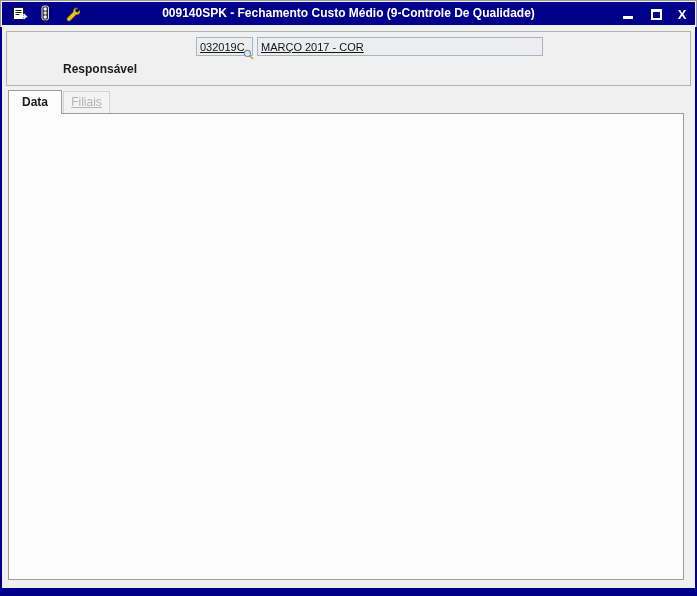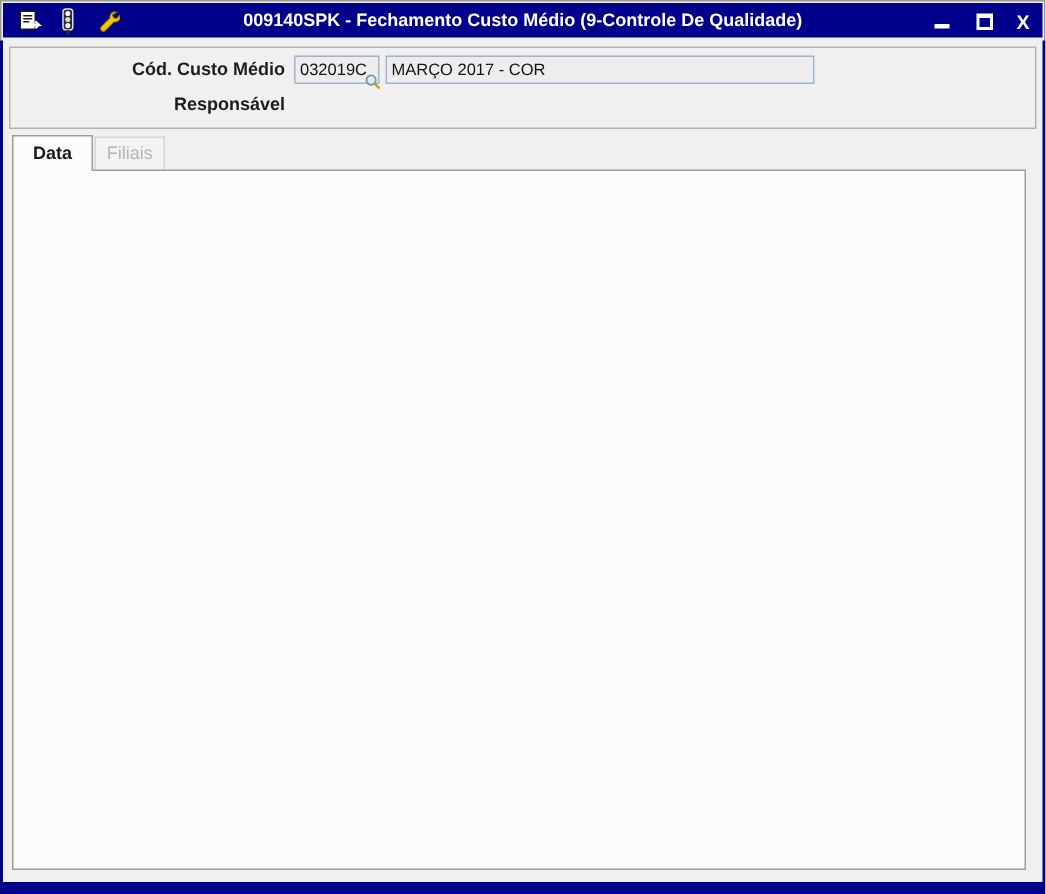--- a/index.html
+++ b/index.html
@@ -19,36 +19,36 @@
   
   .frame-bottom { left:0; top:588px; width:697px; height:8px; background:#00008B; }
   .frame-left { left:0; top:27px; width:2px; height:561px; background:#00008B; }
   .frame-right { left:695px; top:27px; width:2px; height:561px; background:#00008B; }
 
   
   .hdr-panel { left:6px; top:31px; width:685px; height:55px; background:#F0F0F0; border:1px solid #B3B3AC; }
   .hlbl { font-weight:bold; font-size:12px; color:#1c1c1c; text-align:right; }
 
   
-  .fld { background:#EDEDED; border:1px solid #9FB6CC; font-size:11px; color:#141414; padding:3px 3px 0 3px; overflow:visible; white-space:nowrap; }
+  .fld { background:#EDEDED; border:1px solid #9FB6CC; font-size:11px; color:#141414; padding:3px 3px 0 3px; overflow:visible; white-space:nowrap;text-decoration:underline; }
   .fld.num { text-align:right; }
   .mag { position:absolute; right:-2px; bottom:-5px; width:11px; height:11px; }
 
   
   .lbl { font-size:11px; color:#2e2e2e; text-align:right; white-space:nowrap; }
   .gtitle { font-size:11px; font-weight:bold; color:#121212; white-space:nowrap; }
 
   
   .gbox { border:1px solid #C9C9C9; }
   .red-rect { border:4px solid #E01010; }
 
   
   .tab { font-size:12px; text-align:center; }
   .tab-active { background:#FCFCFC; border:1px solid #9c9c9c; border-bottom:none; font-weight:bold; color:#1a1a1a; z-index:3; padding-top:4px; }
-  .tab-dis { background:#F3F3F3; border:1px solid #D4D4D4; border-bottom:none; color:#B4B4B4; padding-top:3px; }
+  .tab-dis { background:#F3F3F3; border:1px solid #D4D4D4; border-bottom:none; color:#B4B4B4; padding-top:3px;text-decoration:underline; }
   .panel { background:#FCFCFC; border:1px solid #9c9c9c; z-index:1; }
   .cframe { border:1px solid #D8D8D8; }
 
   
   .cb { width:13px; height:13px; border:1px solid #ABABAB; background:#fff; }
   .cb.dis { border-color:#BFBFBF; background:#FBFBFB; }
   .cb.chk::after { content:""; position:absolute; left:2px; top:2px; width:6px; height:3px;
        border-left:2px solid #9C9C9C; border-bottom:2px solid #9C9C9C; transform:rotate(-50deg); }
   .cbl { font-size:11px; color:#7D7D7D; white-space:nowrap; }
   .cbl.en { color:#3A3A3A; }
@@ -99,32 +99,31 @@
     <div class="abs wctrl" style="left:616px;">
         <div class="abs glyph-min"></div>
       </div>
     <div class="abs wctrl" style="left:644px;">
         <div class="abs glyph-max"></div>
       </div>
     <div class="abs wctrl glyph-close" style="left:670px;">X</div>
   </div>
 
   <div class="abs hdr-panel"></div>
-  <div class="abs hlbl" style="left:10px;top:39px;width:180px;">Cód. Custo Médio</div>
   <div class="abs fld" style="left:196px;top:37px;width:57px;height:19px;">
     <span>032019C</span>
     <svg class="mag" viewBox="0 0 11 11">
         <circle cx="4.4" cy="4.4" r="3.1" fill="#DFE9F4" stroke="#7A90A8" stroke-width="1.2"></circle>
         <line x1="6.8" y1="6.8" x2="10" y2="10" stroke="#C8A018" stroke-width="1.6"></line>
       </svg>
   </div>
   <div class="abs fld" style="left:257px;top:37px;width:286px;height:19px;">
     <span>MARÇO 2017 - COR</span>
   </div>
-  <div class="abs hlbl" style="left:10px;top:62px;width:180px;">Responsável</div>
+  <div class="abs hlbl" style="left:10px;top:62px;width:180px;text-align:center;">Responsável</div>
 
   <div class="abs tab tab-active" style="left:8px;top:90px;width:54px;height:24px;">Data</div>
   <div class="abs tab tab-dis" style="left:63px;top:91px;width:47px;height:23px;">Filiais</div>
 
   <div class="abs panel" style="left:8px;top:113px;width:676px;height:467px;"></div>
   <div class="abs cframe" style="left:13px;top:118px;width:666px;height:457px;"></div>
 
   <div class="abs gbox" style="left:17px;top:122px;width:268px;height:96px;"></div>
   <div class="abs lbl" style="left:20px;top:130px;width:165px;">Data Saldo</div>
   <div class="abs fld" style="left:188px;top:127px;width:68px;height:19px;"><span>19/03/2019</span></div>

